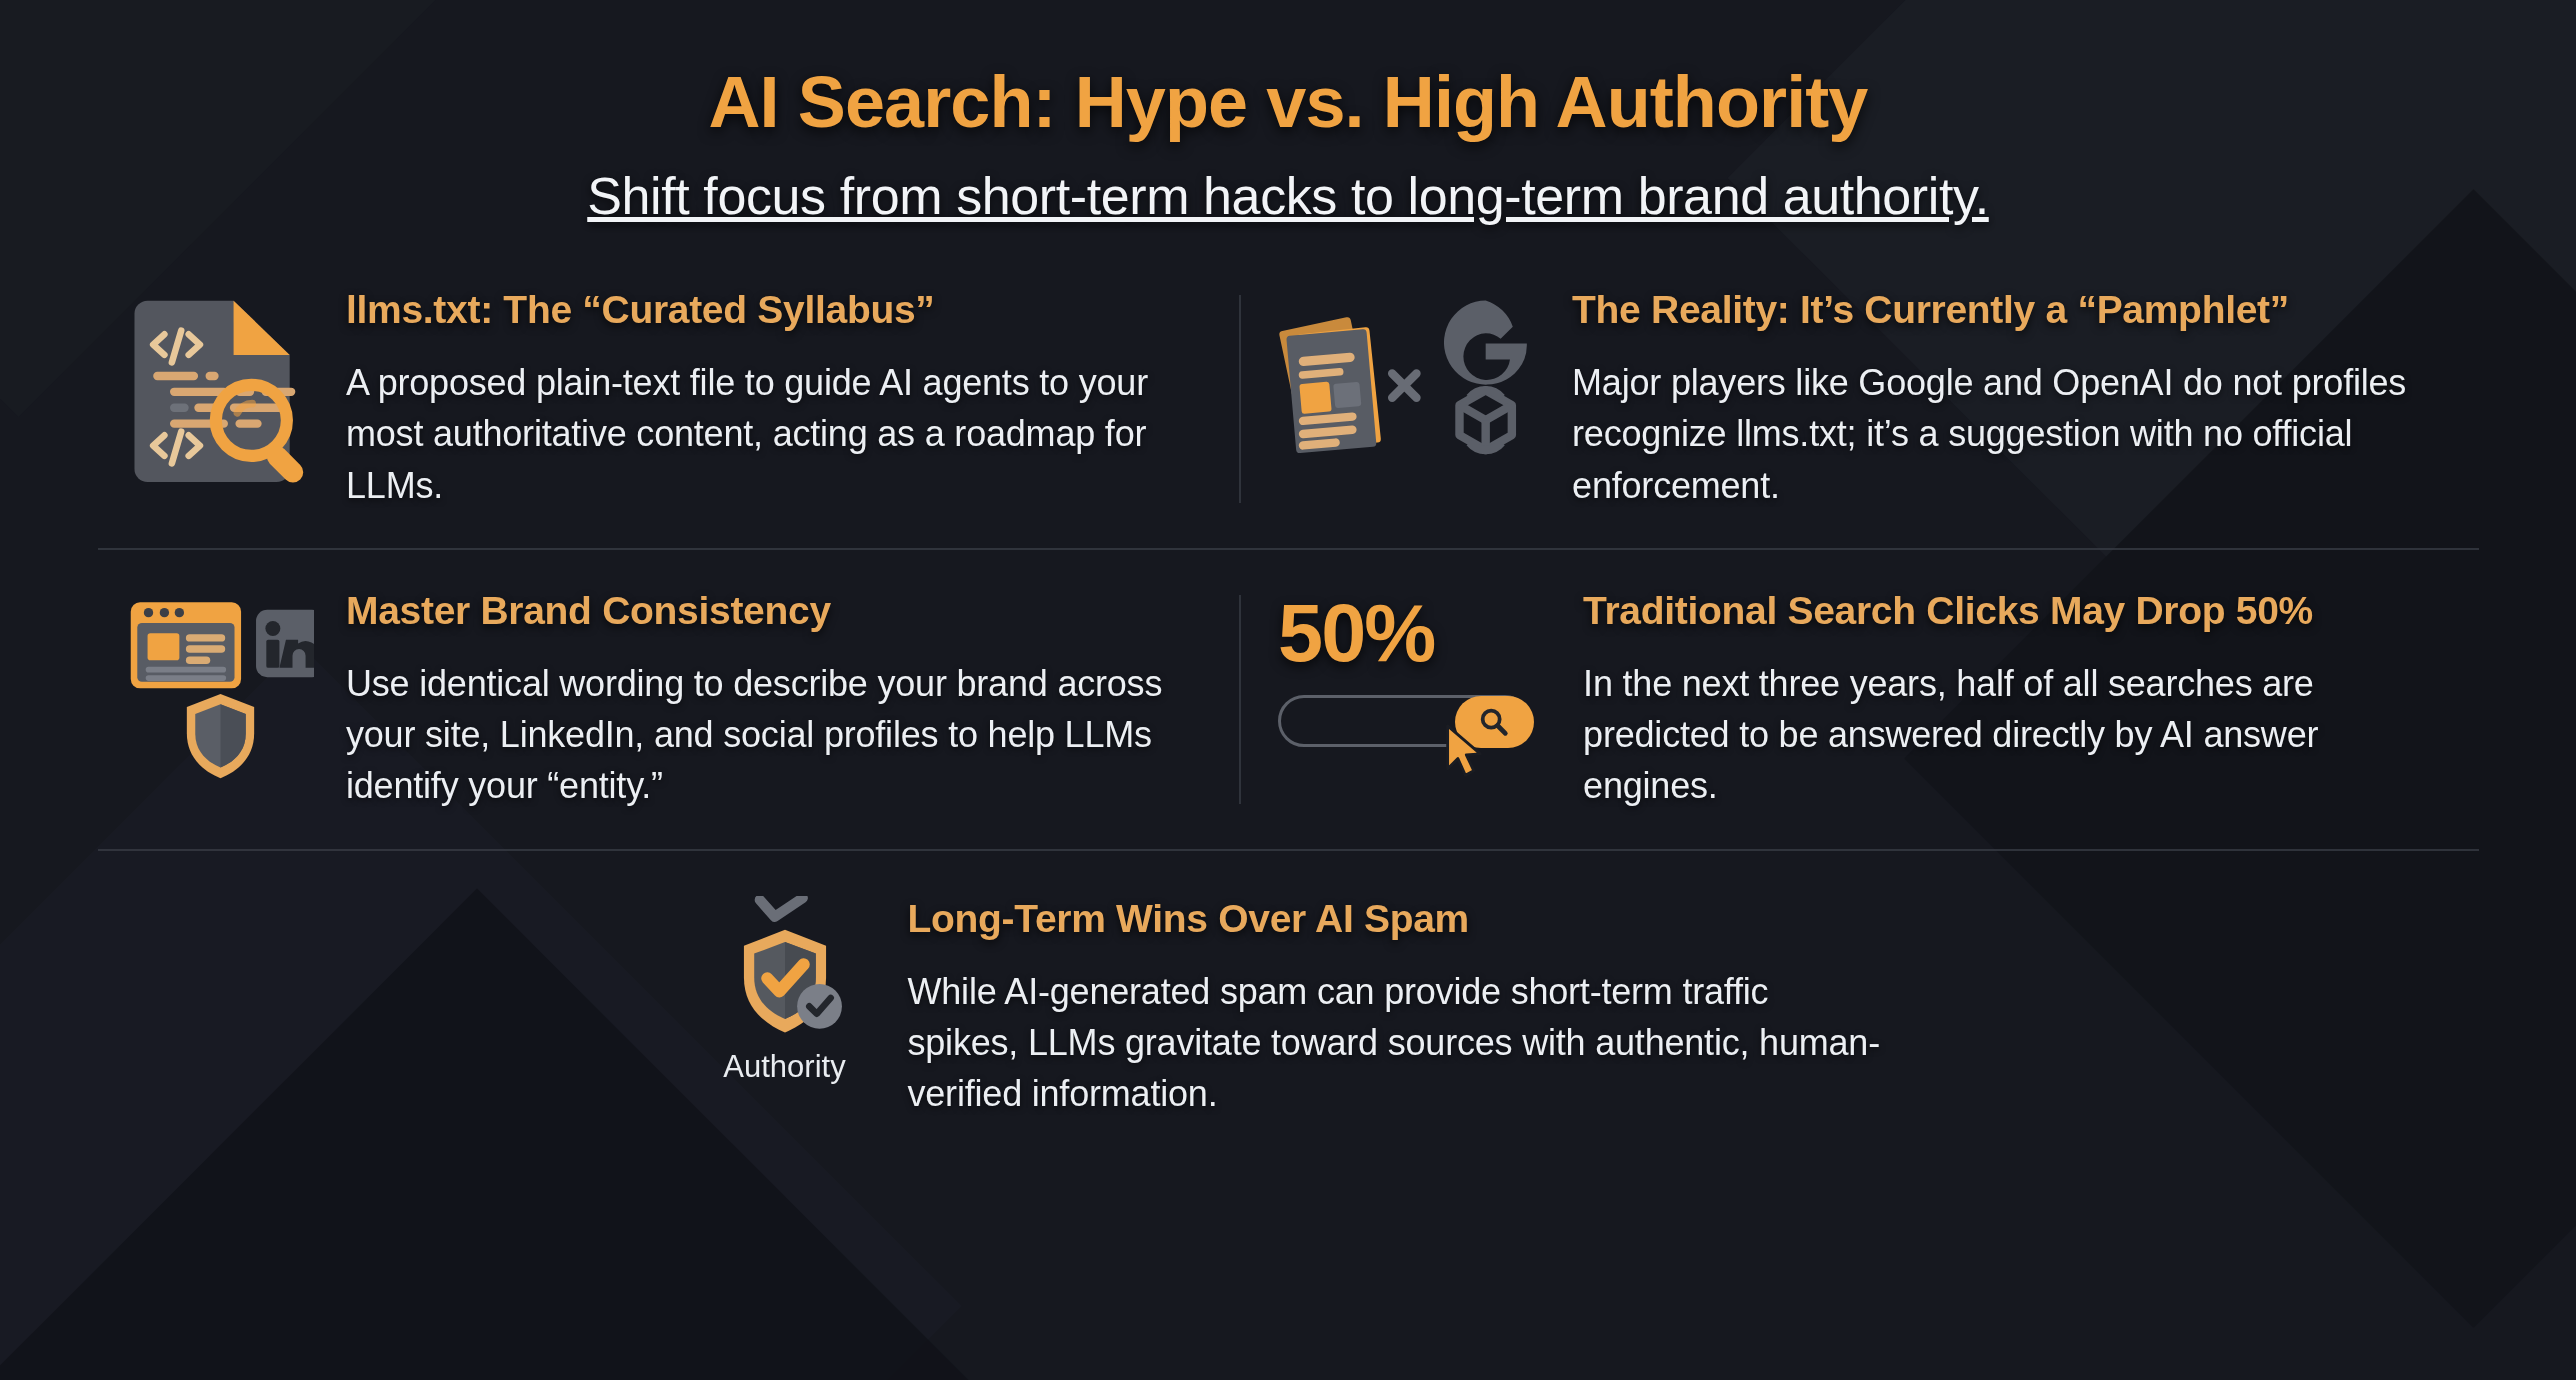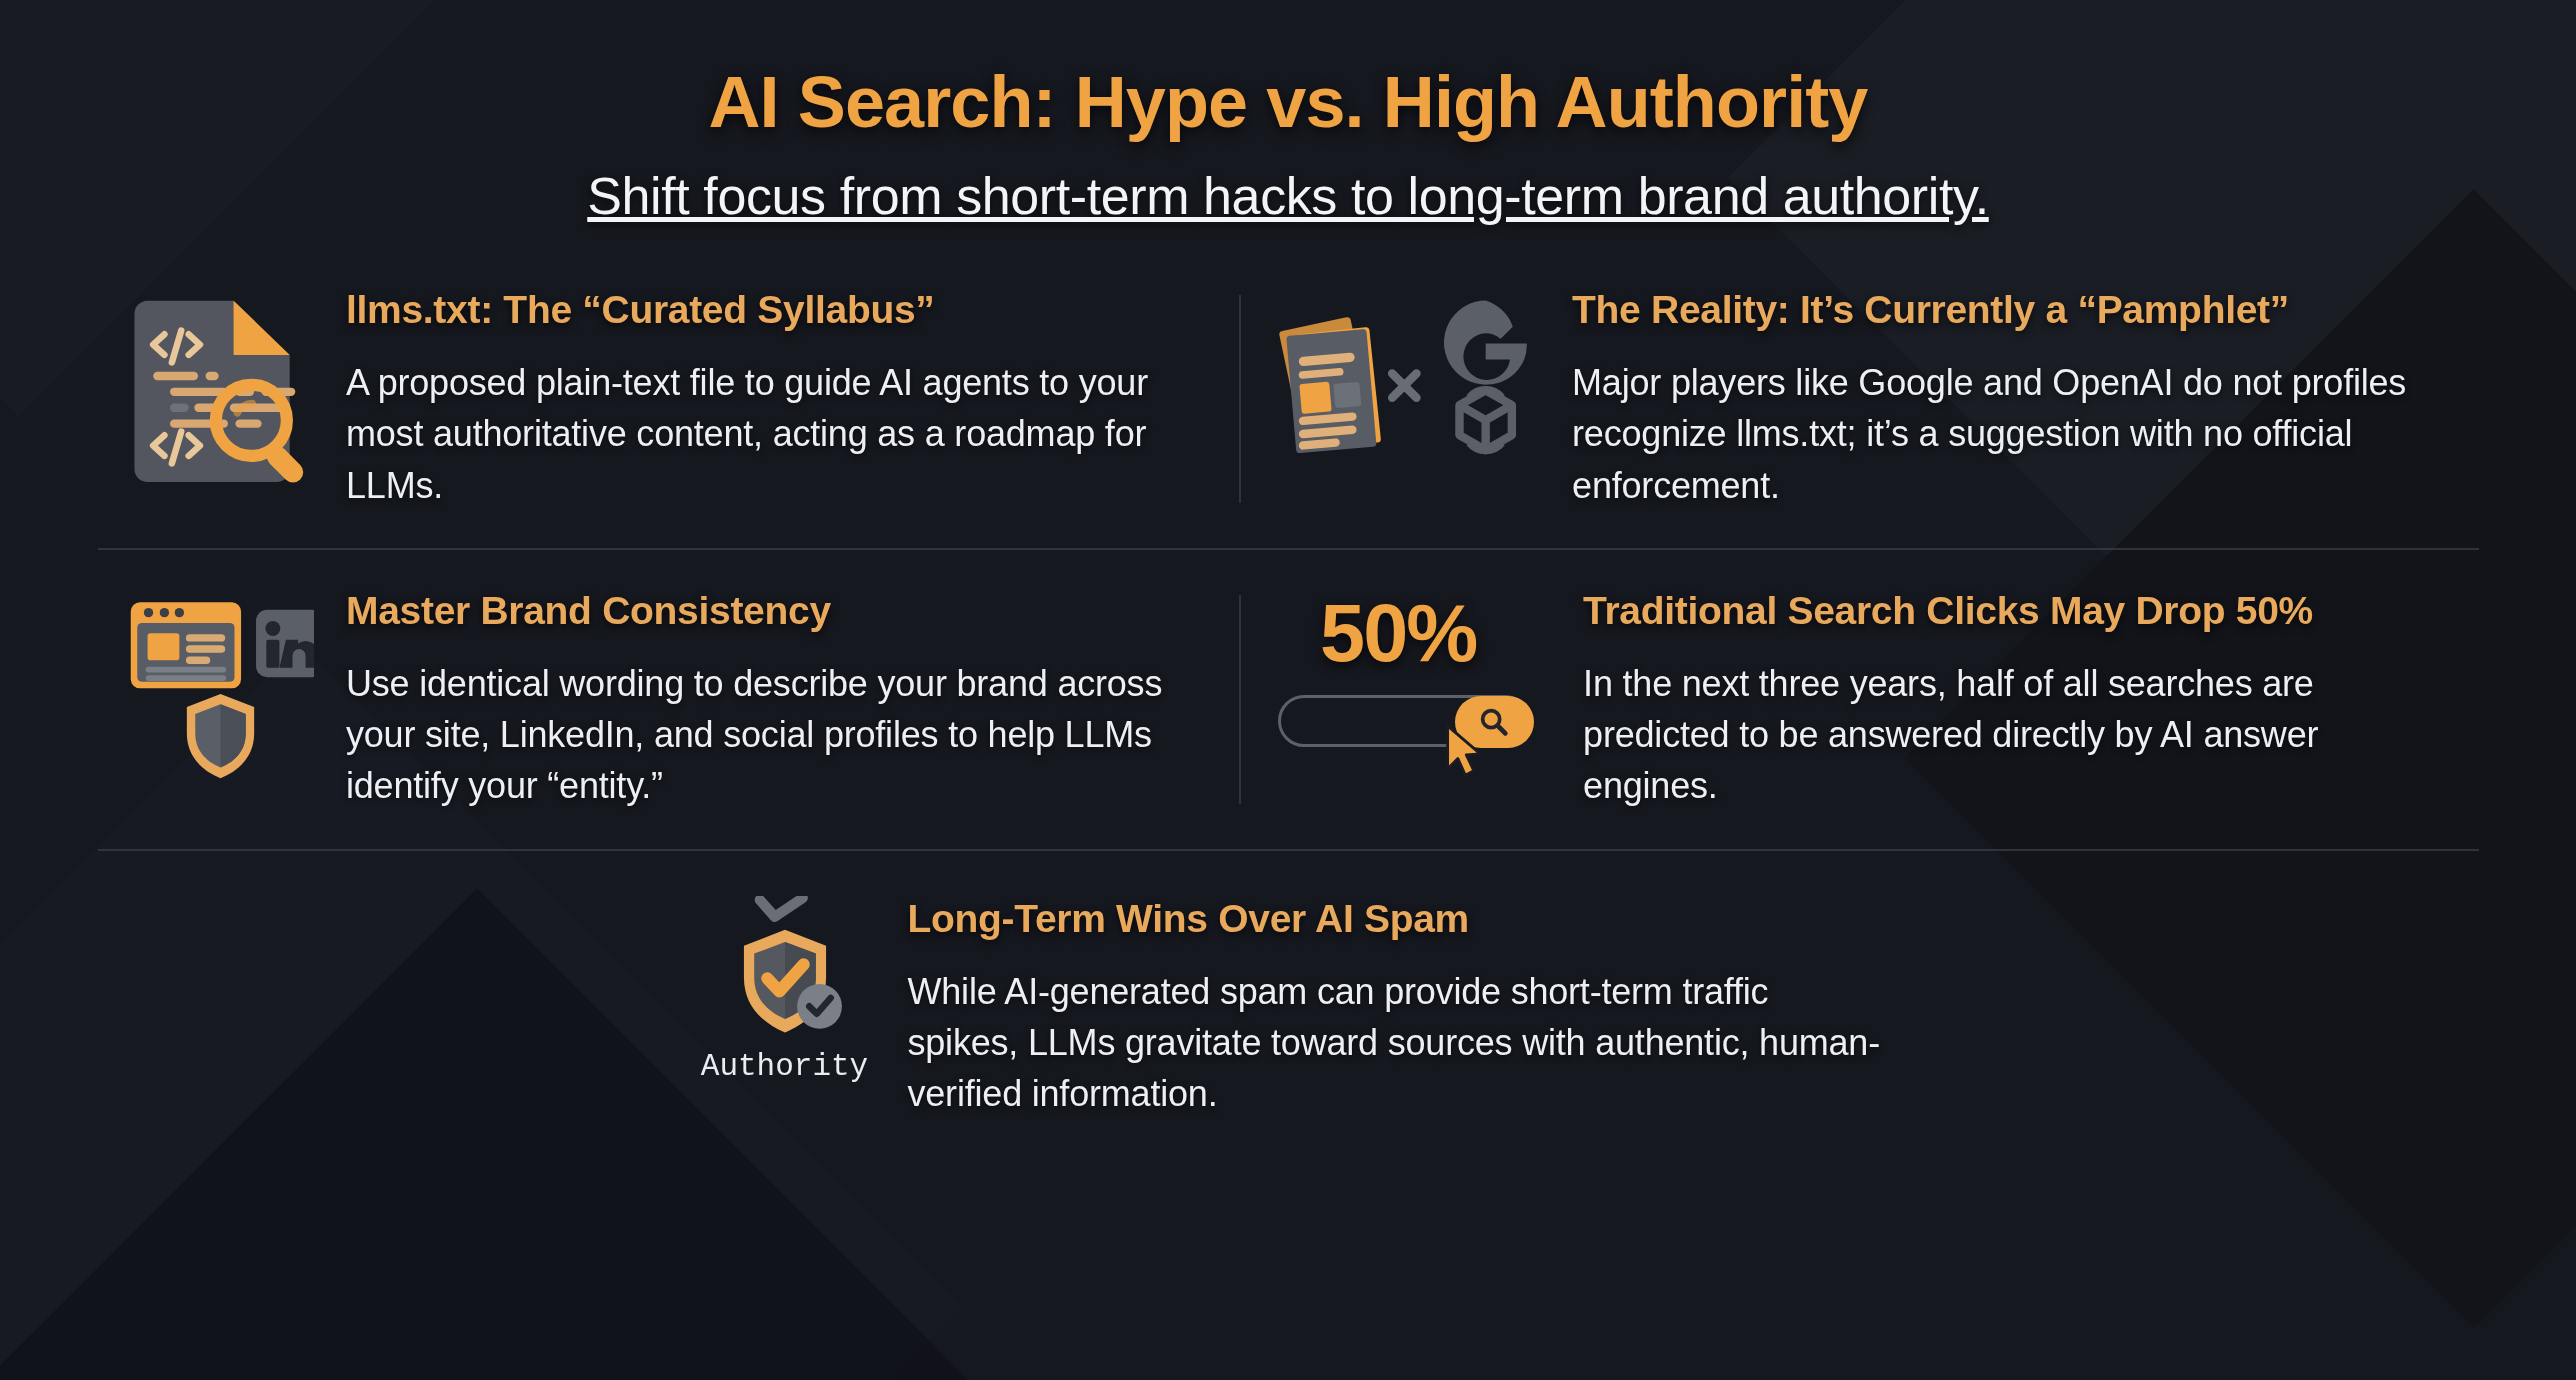--- a/index.html
+++ b/index.html
@@ -64,29 +64,28 @@
   }
   .card-body{
     margin-top:24px; font-size:36px; line-height:1.42;
     color:#eceff3; letter-spacing:-0.2px;
     text-shadow:0 1.9px 6.6px rgba(0,0,0,.6);
   }
 
   
   .bottom{ display:flex; justify-content:center; }
   .bottom-inner{ display:flex; gap:34px; align-items:flex-start; padding-top:13px; }
-  .auth-stack{ display:flex; flex-direction:column; align-items:center; width:178px;font-family:Liberation Mono, monospace; }
+  .auth-stack{ display:flex; flex-direction:column; align-items:center; width:178px; }
   .auth-label{ margin-top:7.5px; font-size:31px; color:#e9ecf0; }
 
   
   .pct{
     font-size:81px; font-weight:bold; color:#F0A342;
     line-height:1; text-shadow:0 3.7px 11.2px rgba(0,0,0,.7);
     letter-spacing:-1.9px;
-    margin-left:42px;
   }
   .searchbar{
     margin-top:20.6px; position:relative;
     width:253px; height:52px; border:3.7px solid #5c6069;
     border-radius:26px;
   }
   .search-btn{
     position:absolute; right:-5.6px; top:-1.9px;
     width:79px; height:52px; background:#F0A342;
     border-radius:26px; display:flex; align-items:center; justify-content:center;

